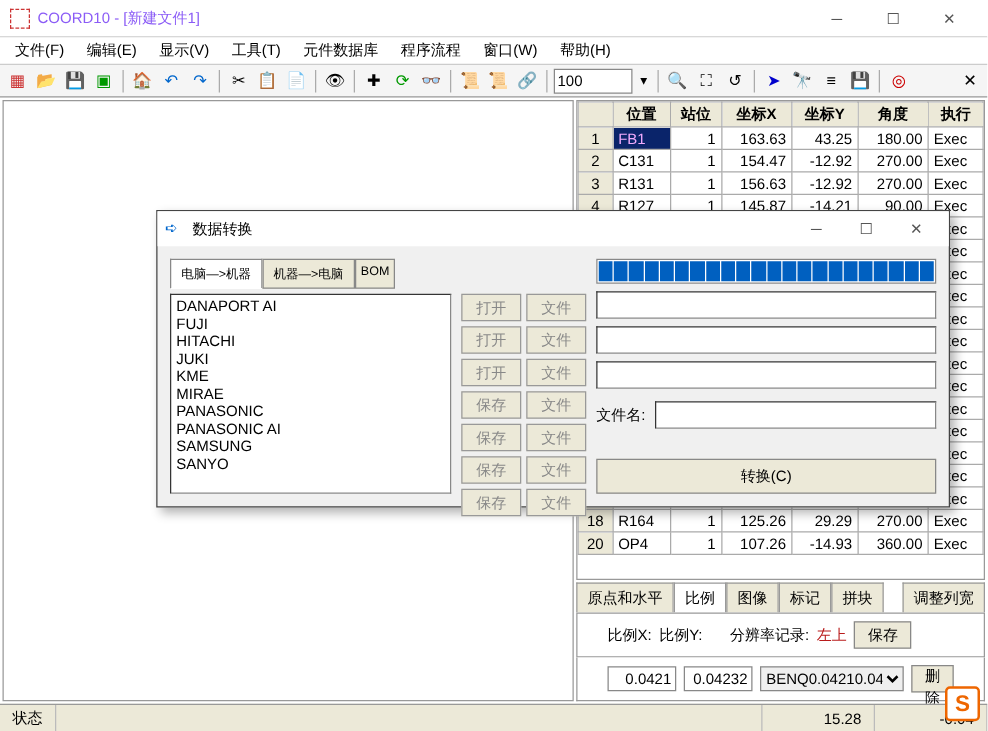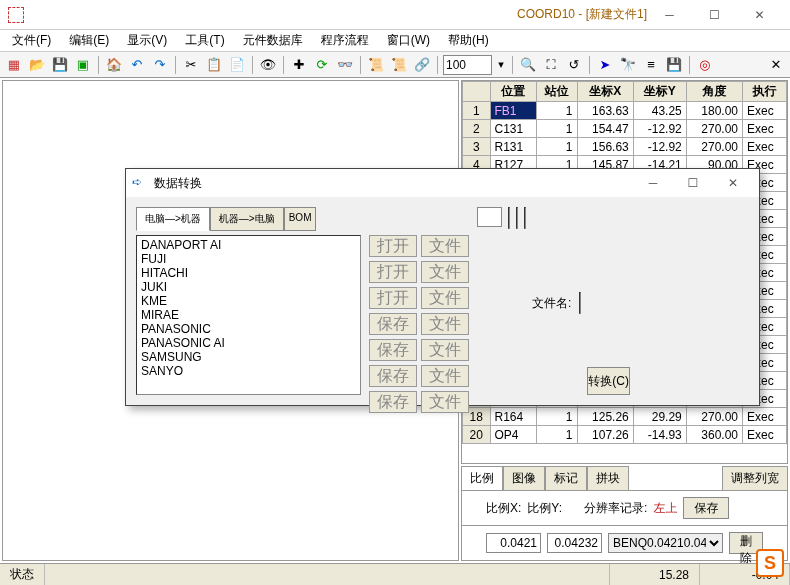--- a/index.html
+++ b/index.html
@@ -1,33 +1,33 @@
 <!DOCTYPE html>
 <html><head>
 <meta charset="utf-8">
 <style>
   * { box-sizing: border-box; margin: 0; padding: 0; font-family: "Microsoft YaHei", Tahoma, sans-serif; }
   body { width: 790px; height: 585px; background: #fff; overflow: hidden; color: #000; font-size: 12px; position: relative; }
 
   
   .titlebar { height: 30px; background: #fff; border-bottom: 1px solid #ccc; display: flex; align-items: center; padding: 0 8px; }
   .titlebar .icon { width: 16px; height: 16px; border: 1px dashed #c33; margin-right: 6px; display: inline-block; }
-  .titlebar .title { flex: 1; color: #a16207; text-align: right; }
+  .titlebar .title { flex: 1; color: #8b5cf6; }
   .win-btns { display: flex; }
   .win-btn { width: 45px; height: 30px; display: flex; align-items: center; justify-content: center; color: #555; cursor: pointer; }
 
   
   .menubar { height: 22px; background: #fff; display: flex; align-items: flex-end; padding: 0 6px; gap: 6px; border-bottom: 1px solid #ccc; }
   .menu-item { padding: 2px 6px; cursor: pointer; }
 
   
   .toolbar { height: 26px; background: #f5f5f5; border-bottom: 1px solid #999; display: flex; align-items: center; padding: 2px 4px; gap: 3px; }
   .tb-btn { width: 20px; height: 20px; border: 1px solid transparent; display: inline-flex; align-items: center; justify-content: center; cursor: pointer; font-size: 11px; }
   .tb-sep { width:1px; height:18px; background:#aaa; margin:0 2px; }
-  .tb-combo { height: 20px; border: 1px solid #888; background:#fff; padding: 0 2px; font-size:12px; width:49px; }
+  .tb-combo { height: 20px; border: 1px solid #888; background:#fff; padding: 0 2px; font-size:12px; width:63px; }
   .tb-icon { font-size: 13px; }
 
   
   .main { position:absolute; top:78px; bottom:22px; left:0; right:0; display:flex; }
   .canvas { width:485px; background:#fff; border:1px solid #999; margin:2px; position:relative; }
   .side { flex:1; display:flex; flex-direction:column; margin:2px 2px 2px 0; }
 
   
   .table-wrap { flex:1; border:1px solid #999; overflow:hidden; background:#fff; position:relative; }
   table.data { border-collapse: collapse; width:100%; font-size:12px; }
@@ -63,22 +63,22 @@
   .dlg-body { padding:10px; display:flex; gap:8px; height:calc(100% - 28px); }
   .dlg-left { width:225px; display:flex; flex-direction:column; }
   .dlg-tabs { display:flex; margin-bottom:4px; }
   .dt { padding:4px 8px; border:1px solid #888; background:#ece9d8; font-size:10px; cursor:pointer; }
   .dt.active { background:#fff; border-bottom-color:#fff; }
   .dt.small { padding:4px 4px; }
   .listbox { flex:1; border:1px inset #888; background:#fff; overflow-y:scroll; font-family: "SimSun", monospace; font-size:12px; padding:2px; }
   .listbox div { padding:0 2px; line-height:14px; }
   .dlg-mid { width:100px; display:flex; flex-direction:column; gap:4px; padding-top:28px; }
   .mid-row { display:flex; gap:4px; }
-  .mid-btn { flex:1; height:22px; border:1px solid #999; background:#ece9d8; color:#888; font-size:16px; cursor:default; }
-  .dlg-right { flex:1; display:flex; flex-direction:row; gap:6px; }
+  .mid-btn { flex:1; height:22px; border:1px solid #999; background:#ece9d8; color:#888; font-size:12px; cursor:default; }
+  .dlg-right { flex:1; display:flex; flex-direction:column; gap:6px;justify-content:space-between; }
   .progress { height:20px; border:1px solid #888; background:#fff; display:flex; padding:1px; gap:1px; }
   .seg { flex:1; background:#0060c0; }
   .r-input { height:22px; border:1px inset #888; background:#fff; }
   .r-row { display:flex; gap:8px; align-items:center; margin-top:4px; }
   .r-btn { flex:1; height:28px; border:1px solid #888; background:#ece9d8; cursor:pointer; font-size:12px; }
 
   
   .floatlogo { position:absolute; right:0; bottom:2px; width:34px; height:34px; z-index:100; }
   .floatlogo .box { width:28px; height:28px; border:2px solid #e60; border-radius:4px; color:#e60; font-weight:bold; font-size:18px; display:flex; align-items:center; justify-content:center; background:#fff; }
 </style>
@@ -386,20 +386,21 @@
               <td class="num">-14.93</td>
               <td class="num">360.00</td>
               <td>Exec</td>
             </tr>
           </tbody>
         </table>
 
     </div>
 
     <div class="bottom-tabs">
+      <div class="bt">原点和水平</div>
       <div class="bt active">比例</div>
       <div class="bt">图像</div>
       <div class="bt">标记</div>
       <div class="bt">拼块</div>
       <div class="bt right">调整列宽</div>
     </div>
     <div class="bottom-panel">
       <span>比例X:</span>
       <span>比例Y:</span>
       <span style="width:10px"></span>

